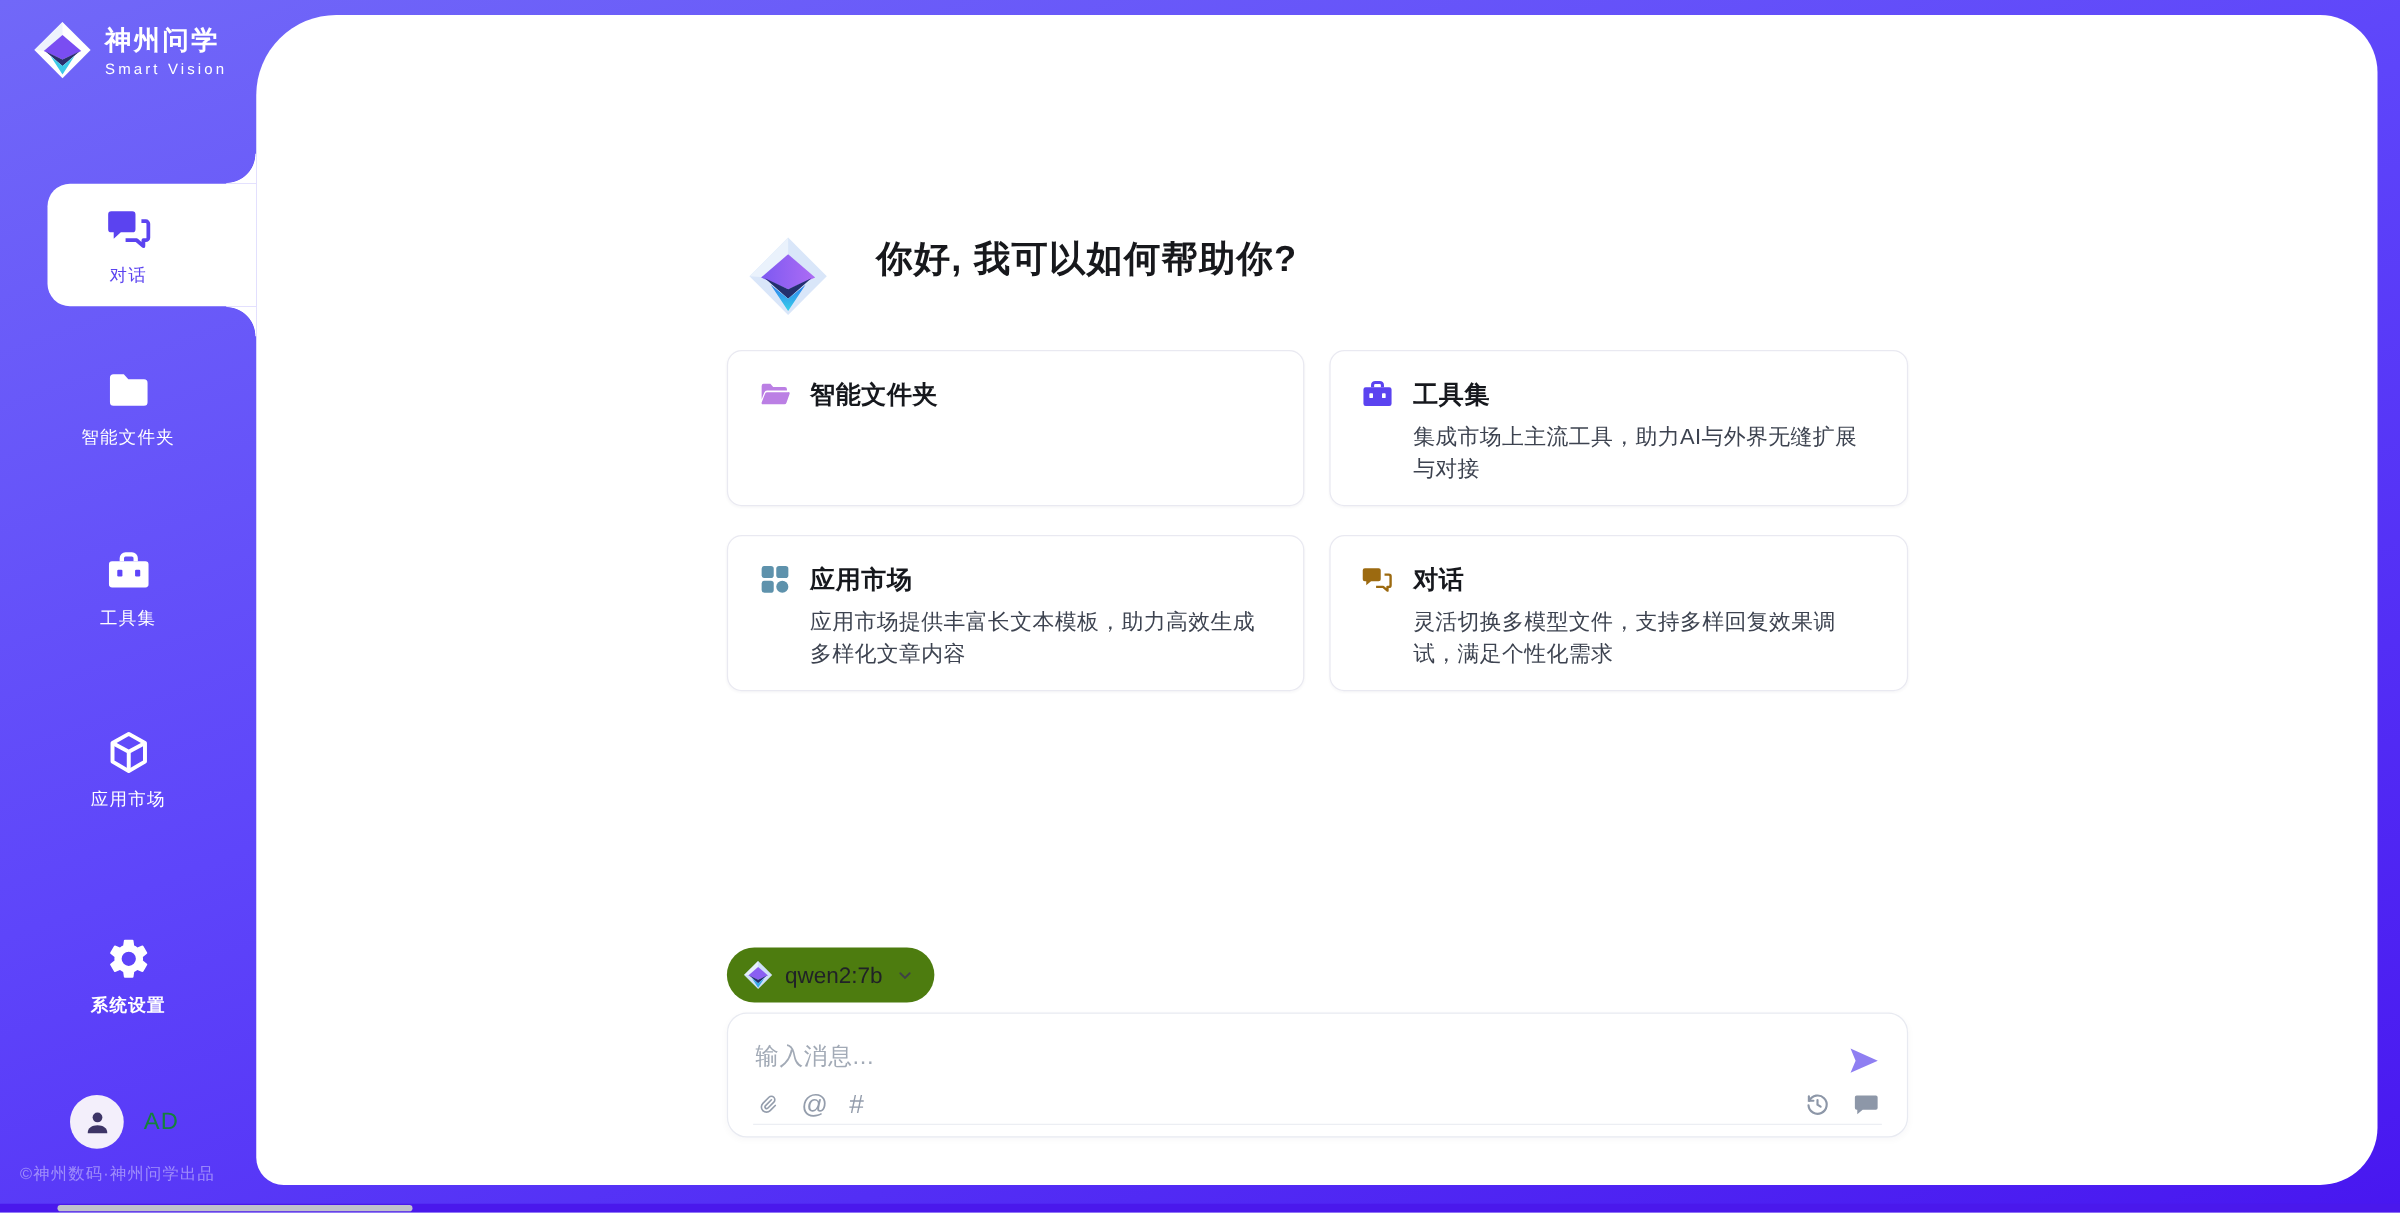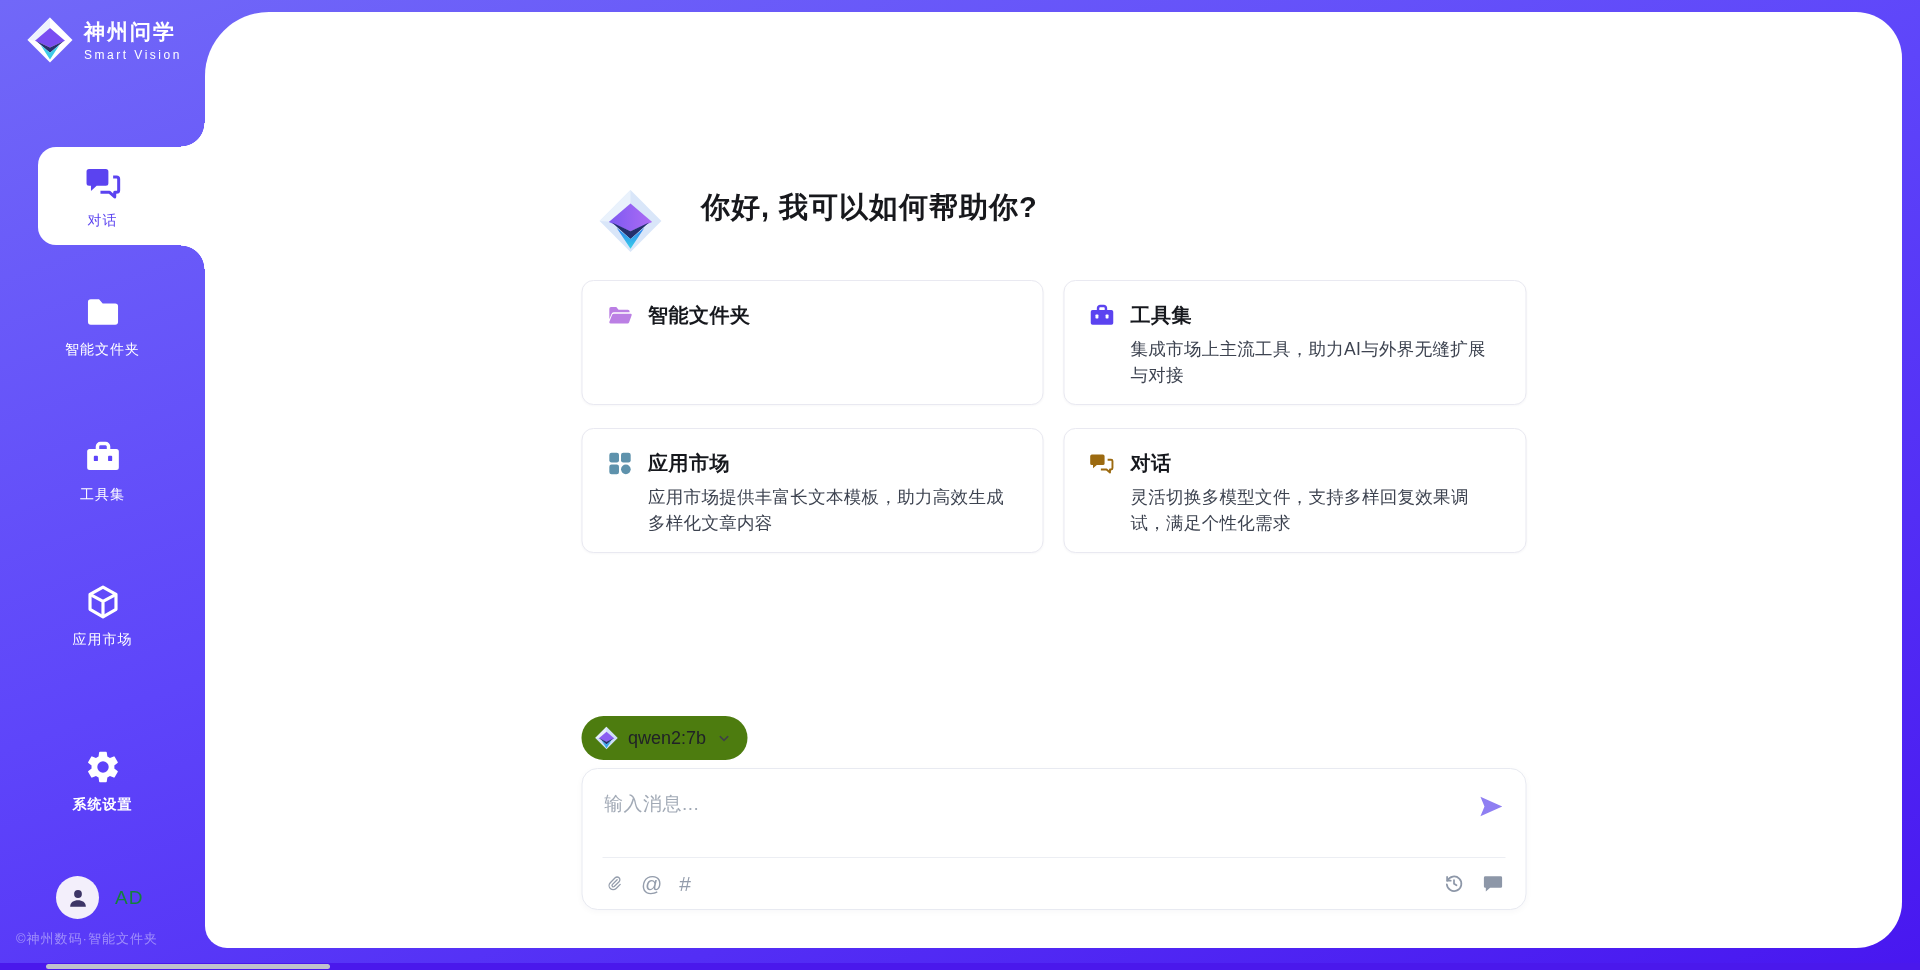--- a/index.html
+++ b/index.html
@@ -72,21 +72,21 @@
   .model-pill {
     display:inline-flex; align-items:center; gap:10px; height:44px;
     background:#4d7c0f; border-radius:22px; padding:0 16px 0 13px;
     margin-bottom:8px; cursor:pointer;
   }
   .model-pill svg.diamond { width:24px; height:24px; }
   .model-name { font-size:18px; color:#202227; }
   .model-pill .chev { width:15px; height:15px; color:#3f4147; }
 
   .input-box {
-    position:relative; height:142px; background:#fff;
+    position:relative; height:100px; background:#fff;
     border:1.6px solid #e8eaf1; border-radius:16px;
     box-shadow:0 2px 6px rgba(25,25,60,.03);
   }
   .msg-input {
     position:absolute; left:22px; top:18px; right:70px; height:34px;
     border:none; outline:none; font-size:19px; color:#2a2e36;
     font-family:"Liberation Sans","DejaVu Sans",sans-serif; background:transparent;
   }
   .msg-input::placeholder { color:#a2aab6; letter-spacing:.5px; }
   .send-btn { position:absolute; right:21px; top:24px; width:27px; height:27px; color:#8f7ff2; cursor:pointer; }
@@ -175,21 +175,21 @@
   <div class="user-row">
     <div class="avatar">
       <svg viewBox="0 0 24 24">
         <circle cx="12" cy="8.3" r="3.6" fill="currentColor"></circle>
         <path d="M4.8 19.6c0-3.6 3.2-5.6 7.2-5.6s7.2 2 7.2 5.6v.4H4.8z" fill="currentColor"></path>
       </svg>
     </div>
     <div class="user-name">AD</div>
   </div>
 
-  <div class="copyright">©神州数码·智能文件夹</div>
+  <div class="copyright">©神州数码·神州问学出品</div>
 </div>
 
 <div class="main-panel">
 
   <div class="content">
     <div class="greeting">
       <svg viewBox="0 0 64 64">
         <polygon points="32,2 62,32 32,62 2,32" fill="#d9e6f9"></polygon>
         <polygon points="32,2 2,32 32,34" fill="#eaf2fc"></polygon>
         <defs>

